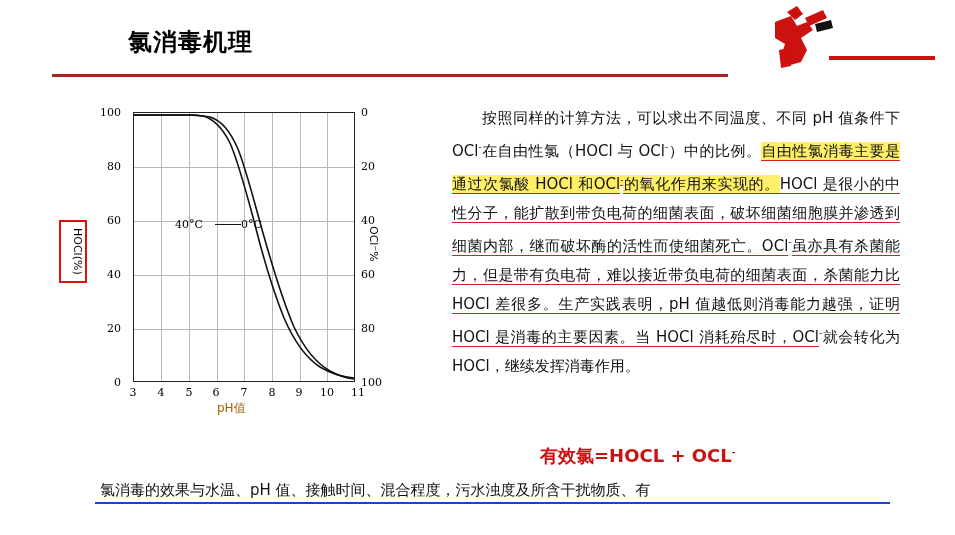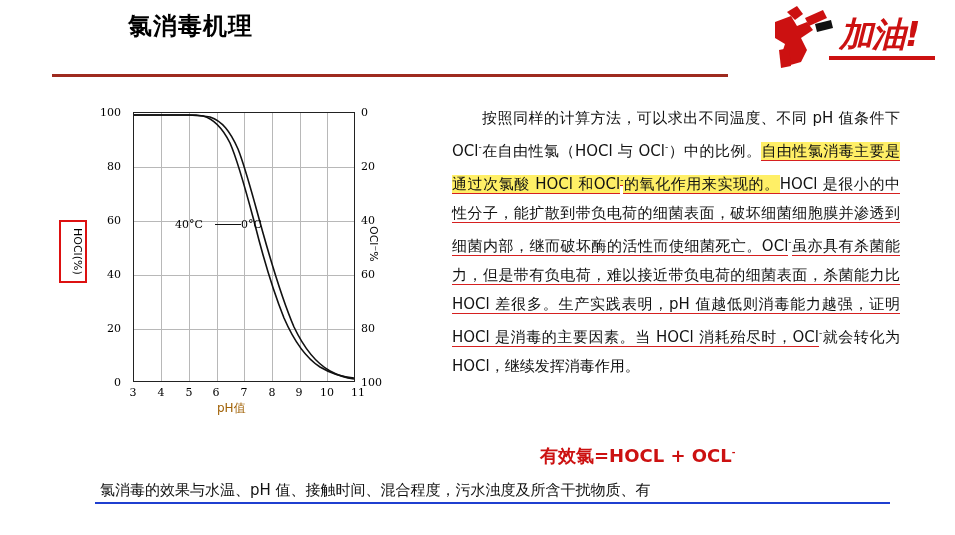--- a/index.html
+++ b/index.html
@@ -18,21 +18,21 @@
     position: absolute;
     left: 0; top: 0;
     width: 955px;
     height: 535px;
     background: #ffffff;
   }
   
   .title {
     position: absolute;
     left: 128px;
-    top: 10px;
+    top: 26px;
     font-size: 24px;
     font-weight: bold;
     color: #000000;
     letter-spacing: 1px;
     font-family: "DejaVu Sans", sans-serif;
   }
   .title-rule {
     position: absolute;
     left: 52px;
     top: 74px;
@@ -224,21 +224,20 @@
   <div class="title-rule"></div>
 
   <div class="logo">
     <svg width="70" height="66" viewBox="0 0 70 66">
       <path d="M20 8 L30 2 L36 10 L28 16 Z" fill="#cc1111"></path>
       <path d="M8 18 L24 12 L30 22 L40 18 L46 26 L34 34 L40 46 L34 58 L20 62 L14 52 L18 40 L8 34 Z" fill="#cc1111"></path>
       <path d="M38 14 L56 6 L60 14 L42 22 Z" fill="#cc1111"></path>
       <path d="M48 20 L64 16 L66 24 L50 28 Z" fill="#111111"></path>
       <path d="M12 46 L22 44 L24 62 L14 64 Z" fill="#cc1111"></path>
     </svg>
-    <div class="logo-text">加油!</div>
     <div class="logo-bar"></div>
   </div>
 
   <div class="chart-wrap">
 
     <div class="axis-label-left">HOCl(%)</div>
     <div class="axis-label-right">OCl⁻%</div>
 
     <div class="ytick-l" style="left:32px; top:6px;">100</div>
     <div class="ytick-l" style="left:32px; top:60px;">80</div>

